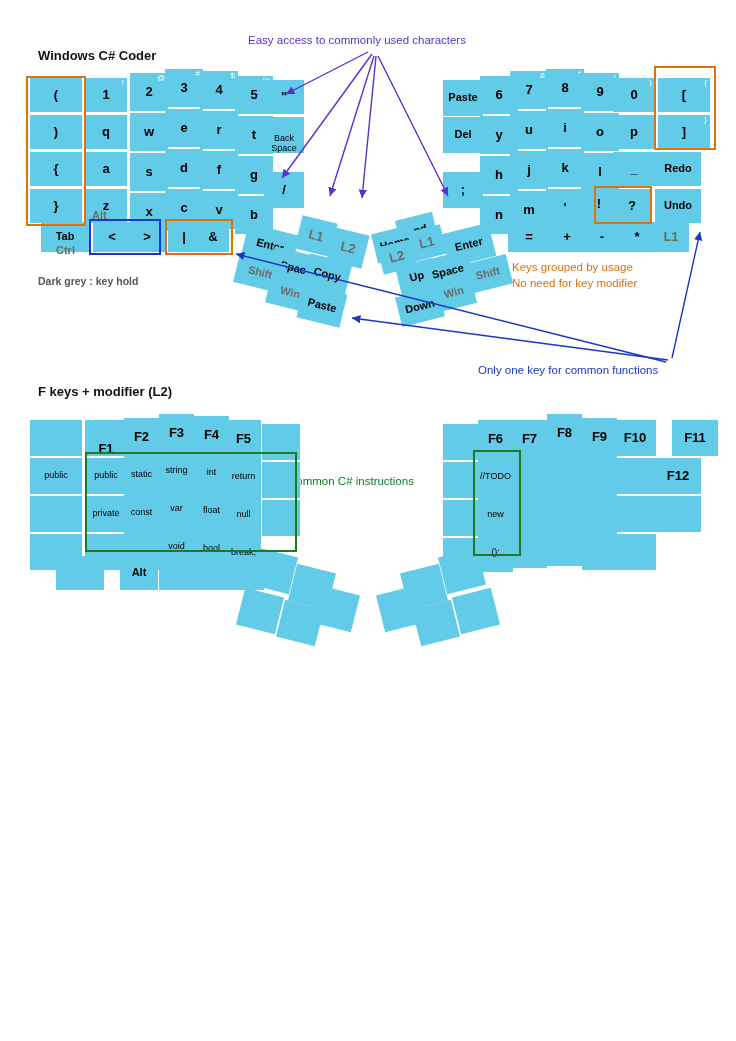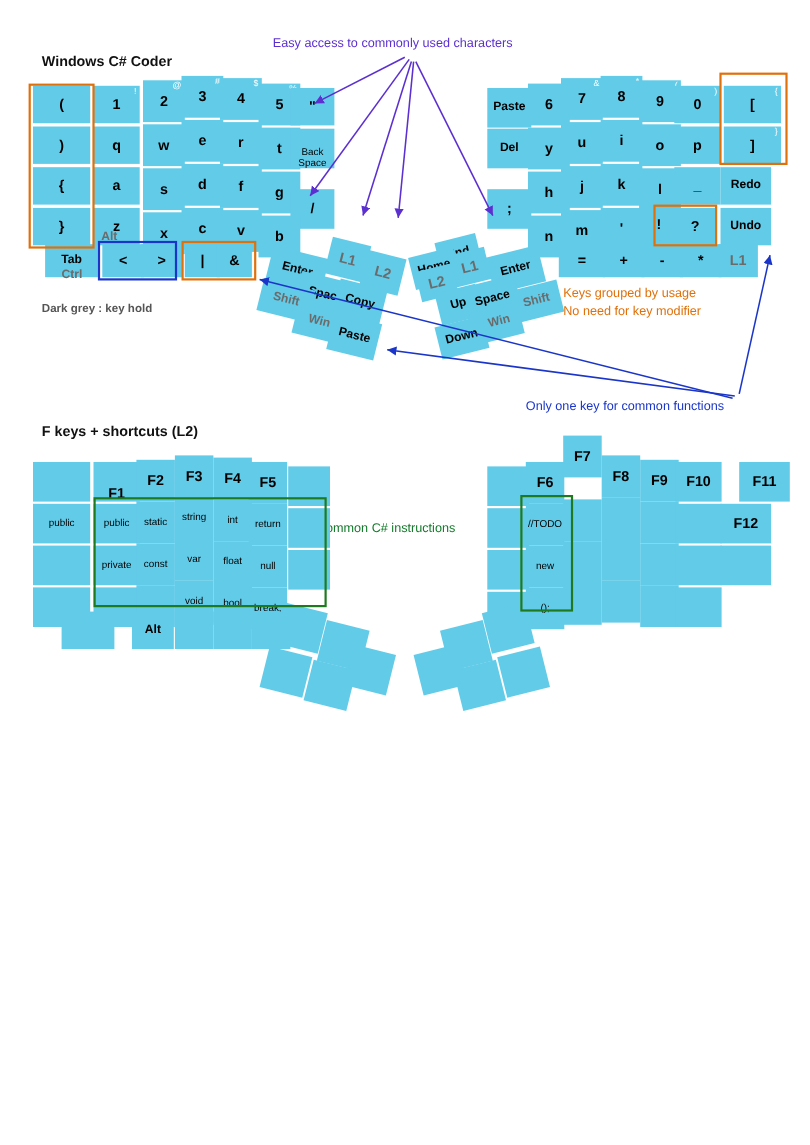--- a/index.html
+++ b/index.html
@@ -112,21 +112,21 @@
     height: 1041px;
     pointer-events: none;
   }
 </style>
 </head>
 <body>
 
 <div class="canvas">
 
   <div class="title" style="left:38px; top:48px;">Windows C# Coder</div>
-  <div class="title" style="left:38px; top:384px;">F keys + shortcuts (L2)</div>
+  <div class="title" style="left:38px; top:384px;">F keys + modifier (L2)</div>
 
   <div class="note-purple" style="left:248px; top:34px;">Easy access to commonly used characters</div>
   <div class="note-orange" style="left:512px; top:261px;">Keys grouped by usage</div>
   <div class="note-orange" style="left:512px; top:277px;">No need for key modifier</div>
   <div class="note-blue" style="left:478px; top:364px;">Only one key for common functions</div>
   <div class="note-green" style="left:288px; top:475px;">Common C# instructions</div>
   <div class="note-grey" style="left:38px; top:275px;">Dark grey : key hold</div>
 
   <div id="keys-root">
       <div class="key" style="left: 30px; top: 78px; width: 52px; height: 34px;">
@@ -500,21 +500,21 @@
       </div>
       <div class="key" style="left: 316px; top: 590px; width: 40px; height: 38px; transform: rotate(14deg);">
         <span class="main"></span>
       </div>
       <div class="key" style="left: 443px; top: 424px; width: 38px; height: 36px;">
         <span class="main"></span>
       </div>
       <div class="key" style="left: 478px; top: 420px; width: 35px; height: 38px;">
         <span class="main">F6</span>
       </div>
-      <div class="key" style="left: 512px; top: 396px; width: 35px; height: 38px;">
+      <div class="key" style="left: 512px; top: 420px; width: 35px; height: 38px;">
         <span class="main">F7</span>
       </div>
       <div class="key" style="left: 547px; top: 414px; width: 35px; height: 38px;">
         <span class="main">F8</span>
       </div>
       <div class="key" style="left: 582px; top: 418px; width: 35px; height: 38px;">
         <span class="main">F9</span>
       </div>
       <div class="key" style="left: 614px; top: 420px; width: 42px; height: 36px;">
         <span class="main">F10</span>

